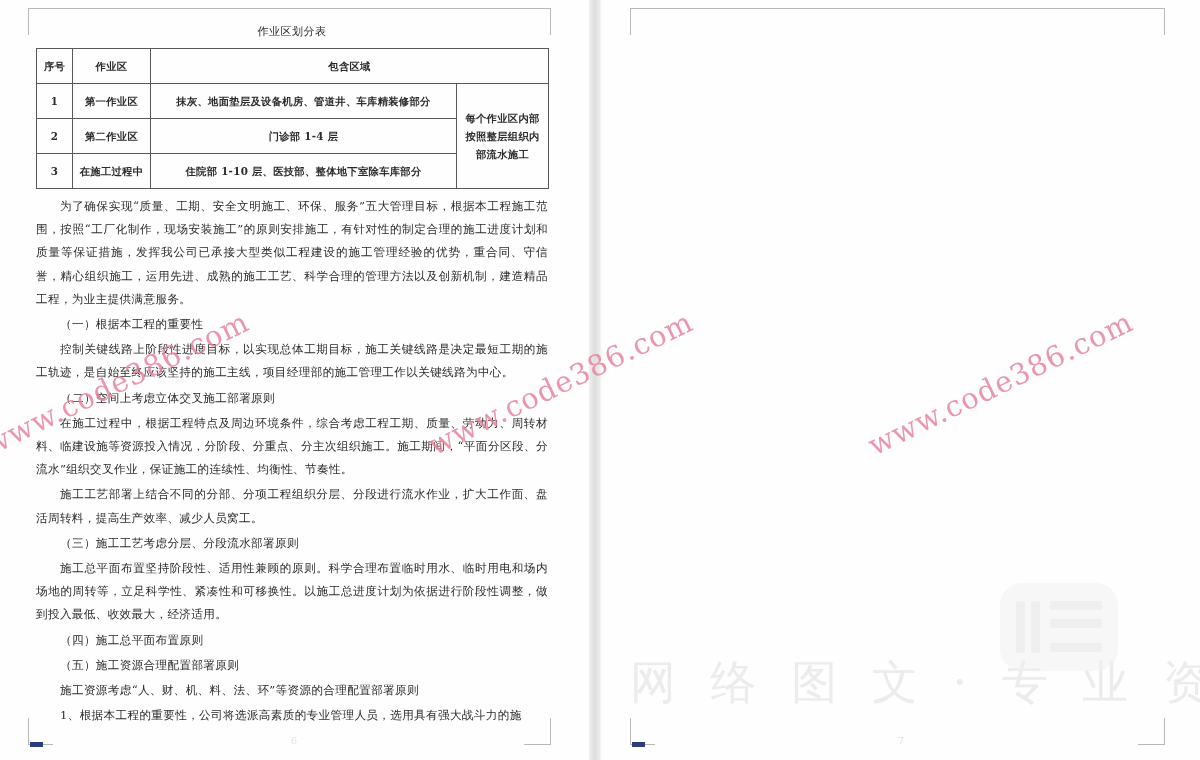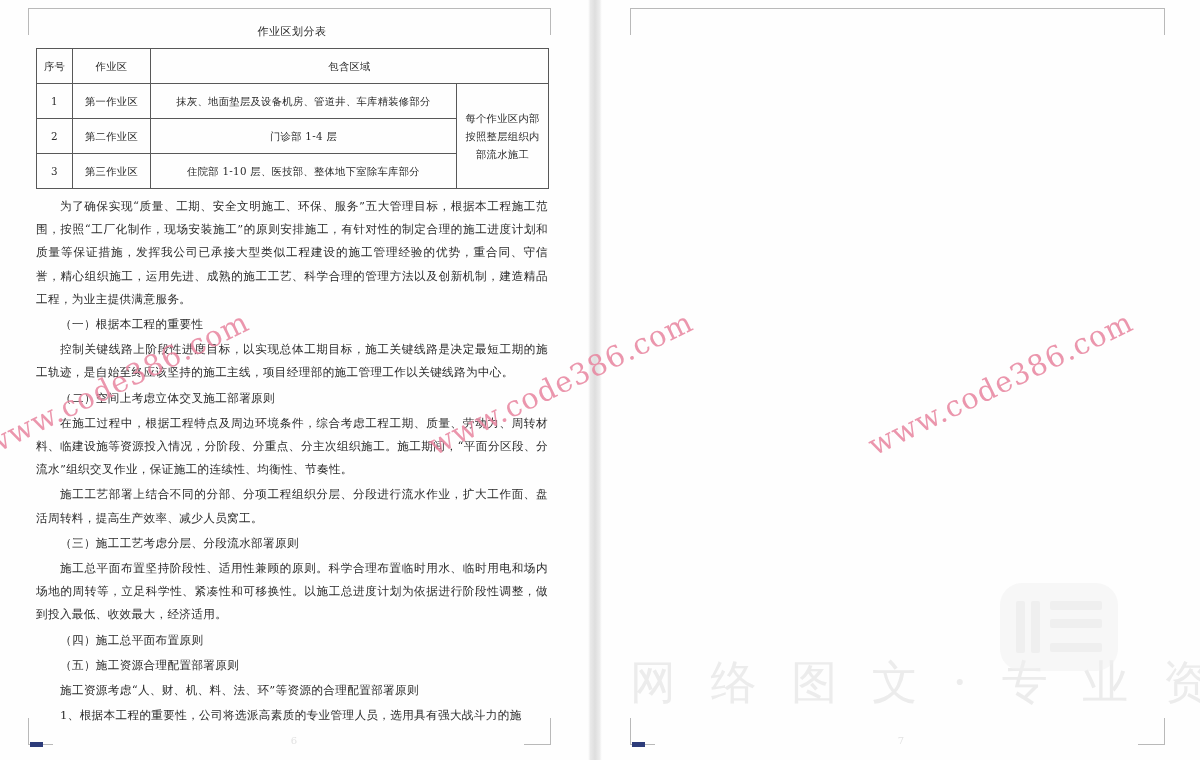--- a/index.html
+++ b/index.html
@@ -90,20 +90,21 @@
     color: #2b2b2b;
     font-family: "DejaVu Serif", "Liberation Serif", serif;
     letter-spacing: 0.5px;
   }
   table.doc {
     border-collapse: collapse;
     width: 100%;
     table-layout: fixed;
     margin-bottom: 6px;
     background: transparent;
+    font-weight: bold;
   }
   table.doc td {
     border: 1px solid #585858;
     font-size: 10.3px;
     line-height: 18px;
     color: #2b2b2b;
     padding: 2px 4px;
     font-family: "DejaVu Serif", "Liberation Serif", serif;
     letter-spacing: 0.3px;
     vertical-align: middle;
@@ -214,21 +215,21 @@
               <span class="cellline">部流水施工</span>
             </td>
           </tr>
           <tr>
             <td class="c tall">2</td>
             <td class="c tall">第二作业区</td>
             <td class="c tall">门诊部 1-4 层</td>
           </tr>
           <tr>
             <td class="c tall">3</td>
-            <td class="c tall">第三作业区</td>
+            <td class="c tall">在施工过程中</td>
             <td class="c tall">住院部 1-10 层、医技部、整体地下室除车库部分</td>
           </tr>
         </tbody>
       </table>
 
       <p class="body ind">为了确保实现“质量、工期、安全文明施工、环保、服务”五大管理目标，根据本工程施工范围，按照“工厂化制作，现场安装施工”的原则安排施工，有针对性的制定合理的施工进度计划和质量等保证措施，发挥我公司已承接大型类似工程建设的施工管理经验的优势，重合同、守信誉，精心组织施工，运用先进、成熟的施工工艺、科学合理的管理方法以及创新机制，建造精品工程，为业主提供满意服务。</p>
       <p class="body ind">（一）根据本工程的重要性</p>
       <p class="body ind">控制关键线路上阶段性进度目标，以实现总体工期目标，施工关键线路是决定最短工期的施工轨迹，是自始至终应该坚持的施工主线，项目经理部的施工管理工作以关键线路为中心。</p>
       <p class="body ind">（二）空间上考虑立体交叉施工部署原则</p>
       <p class="body ind">在施工过程中，根据工程特点及周边环境条件，综合考虑工程工期、质量、劳动力、周转材料、临建设施等资源投入情况，分阶段、分重点、分主次组织施工。施工期间，“平面分区段、分流水”组织交叉作业，保证施工的连续性、均衡性、节奏性。</p>

